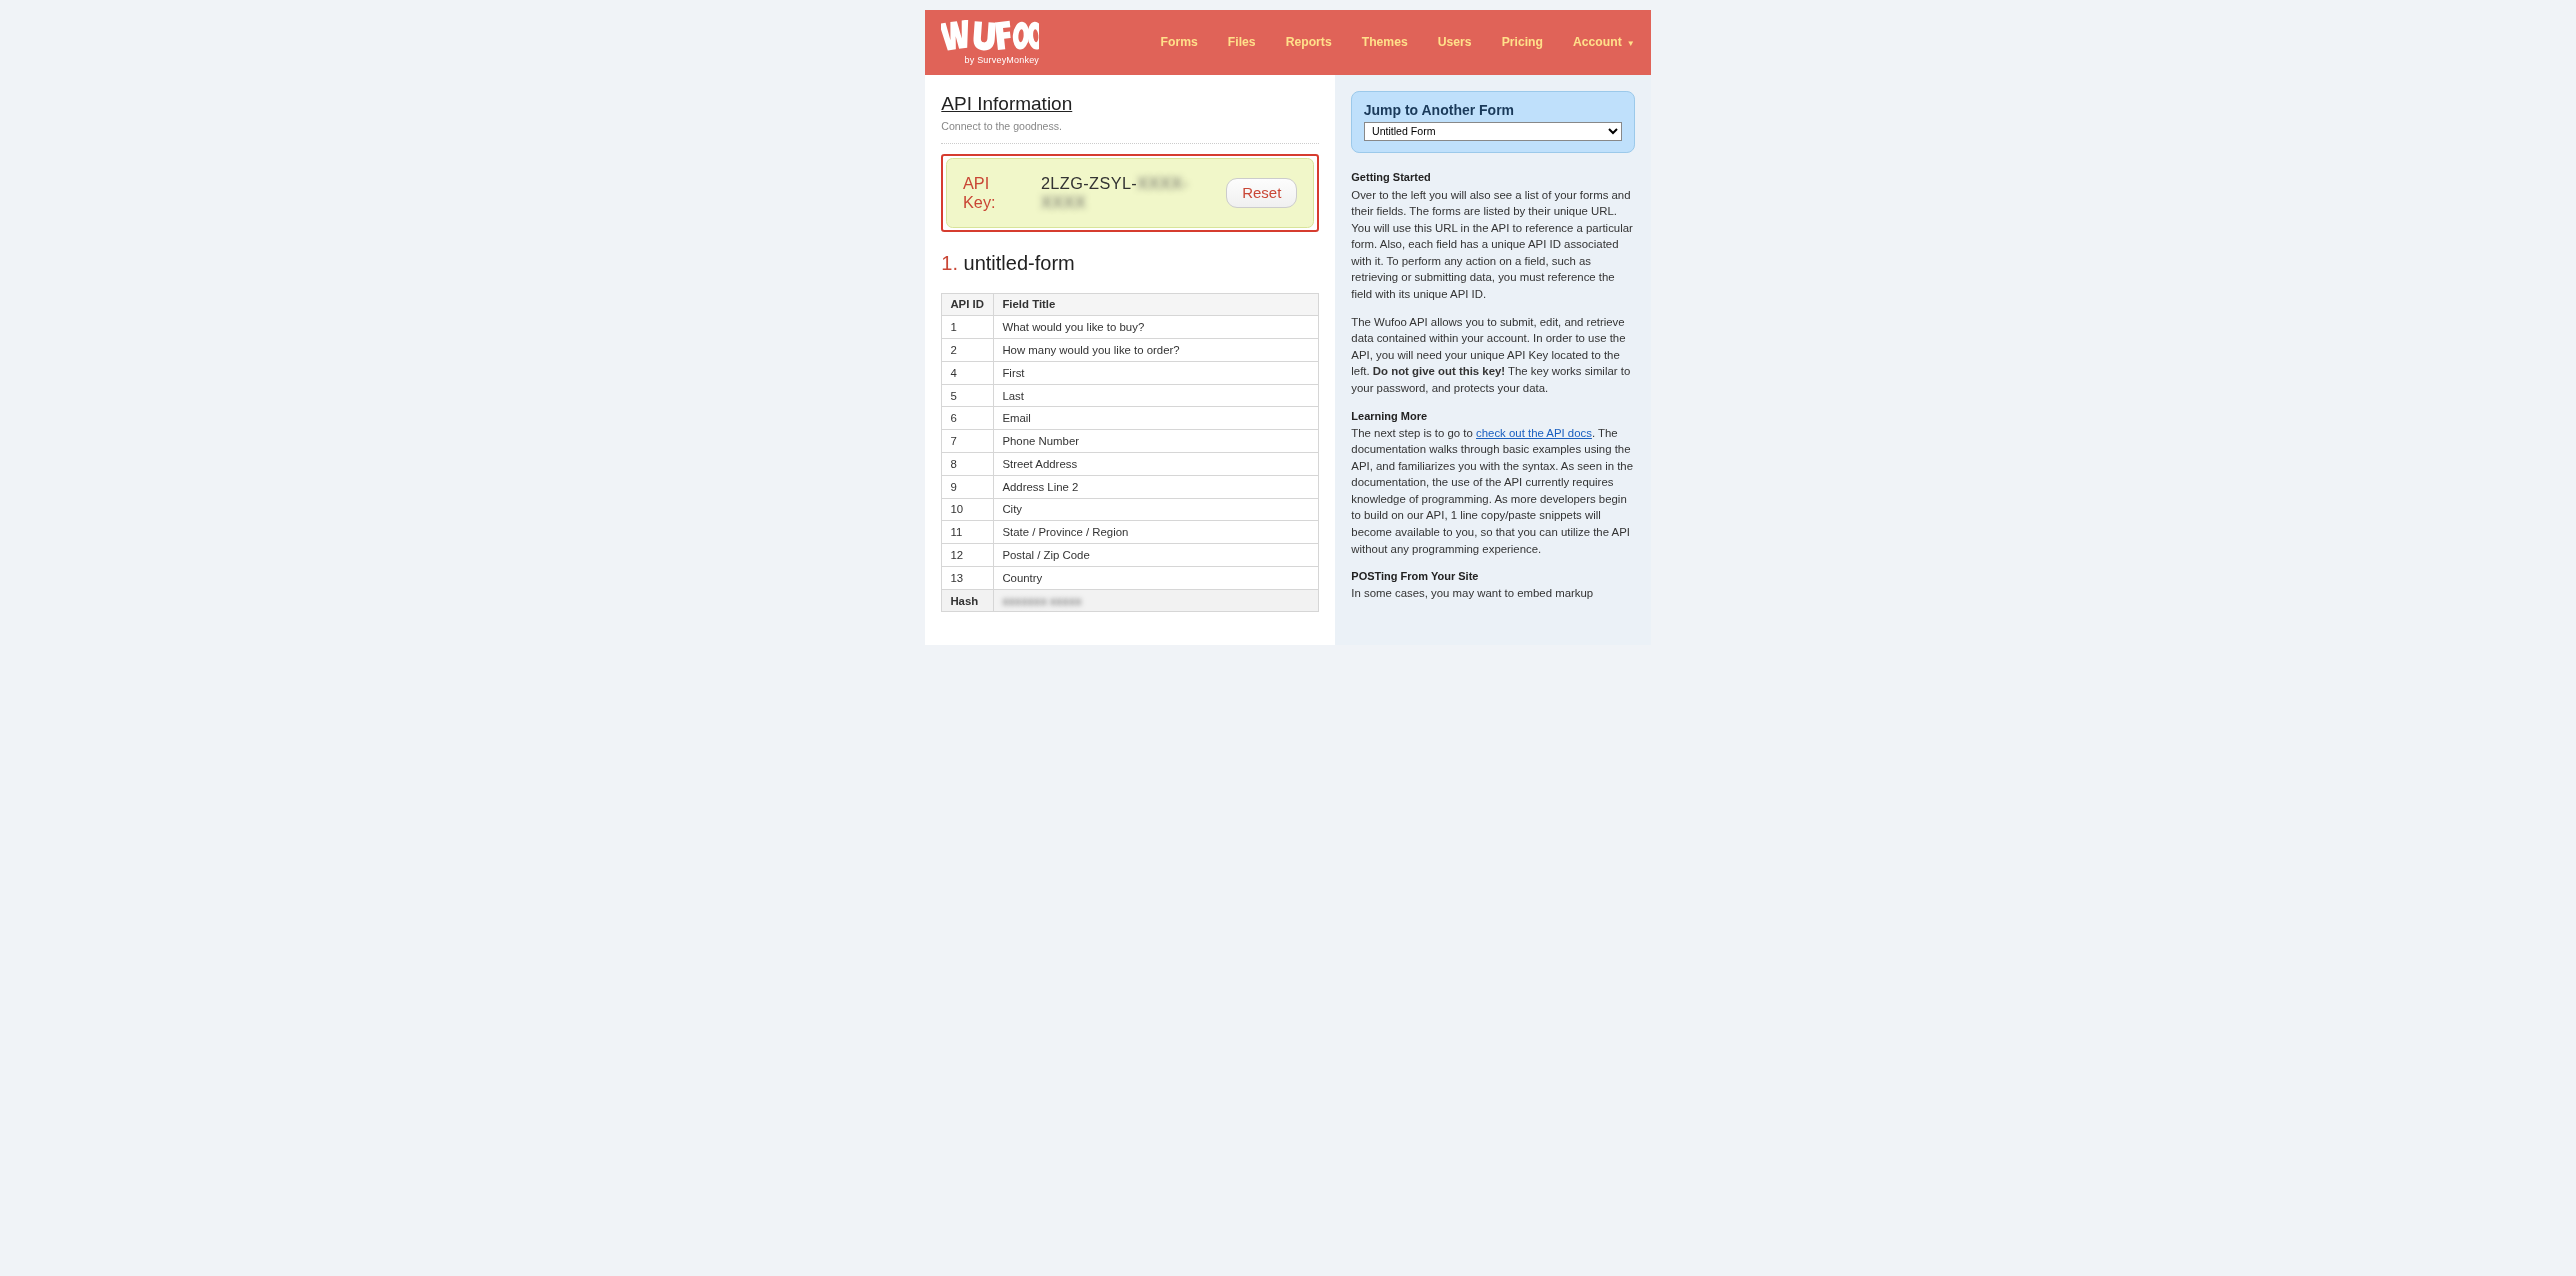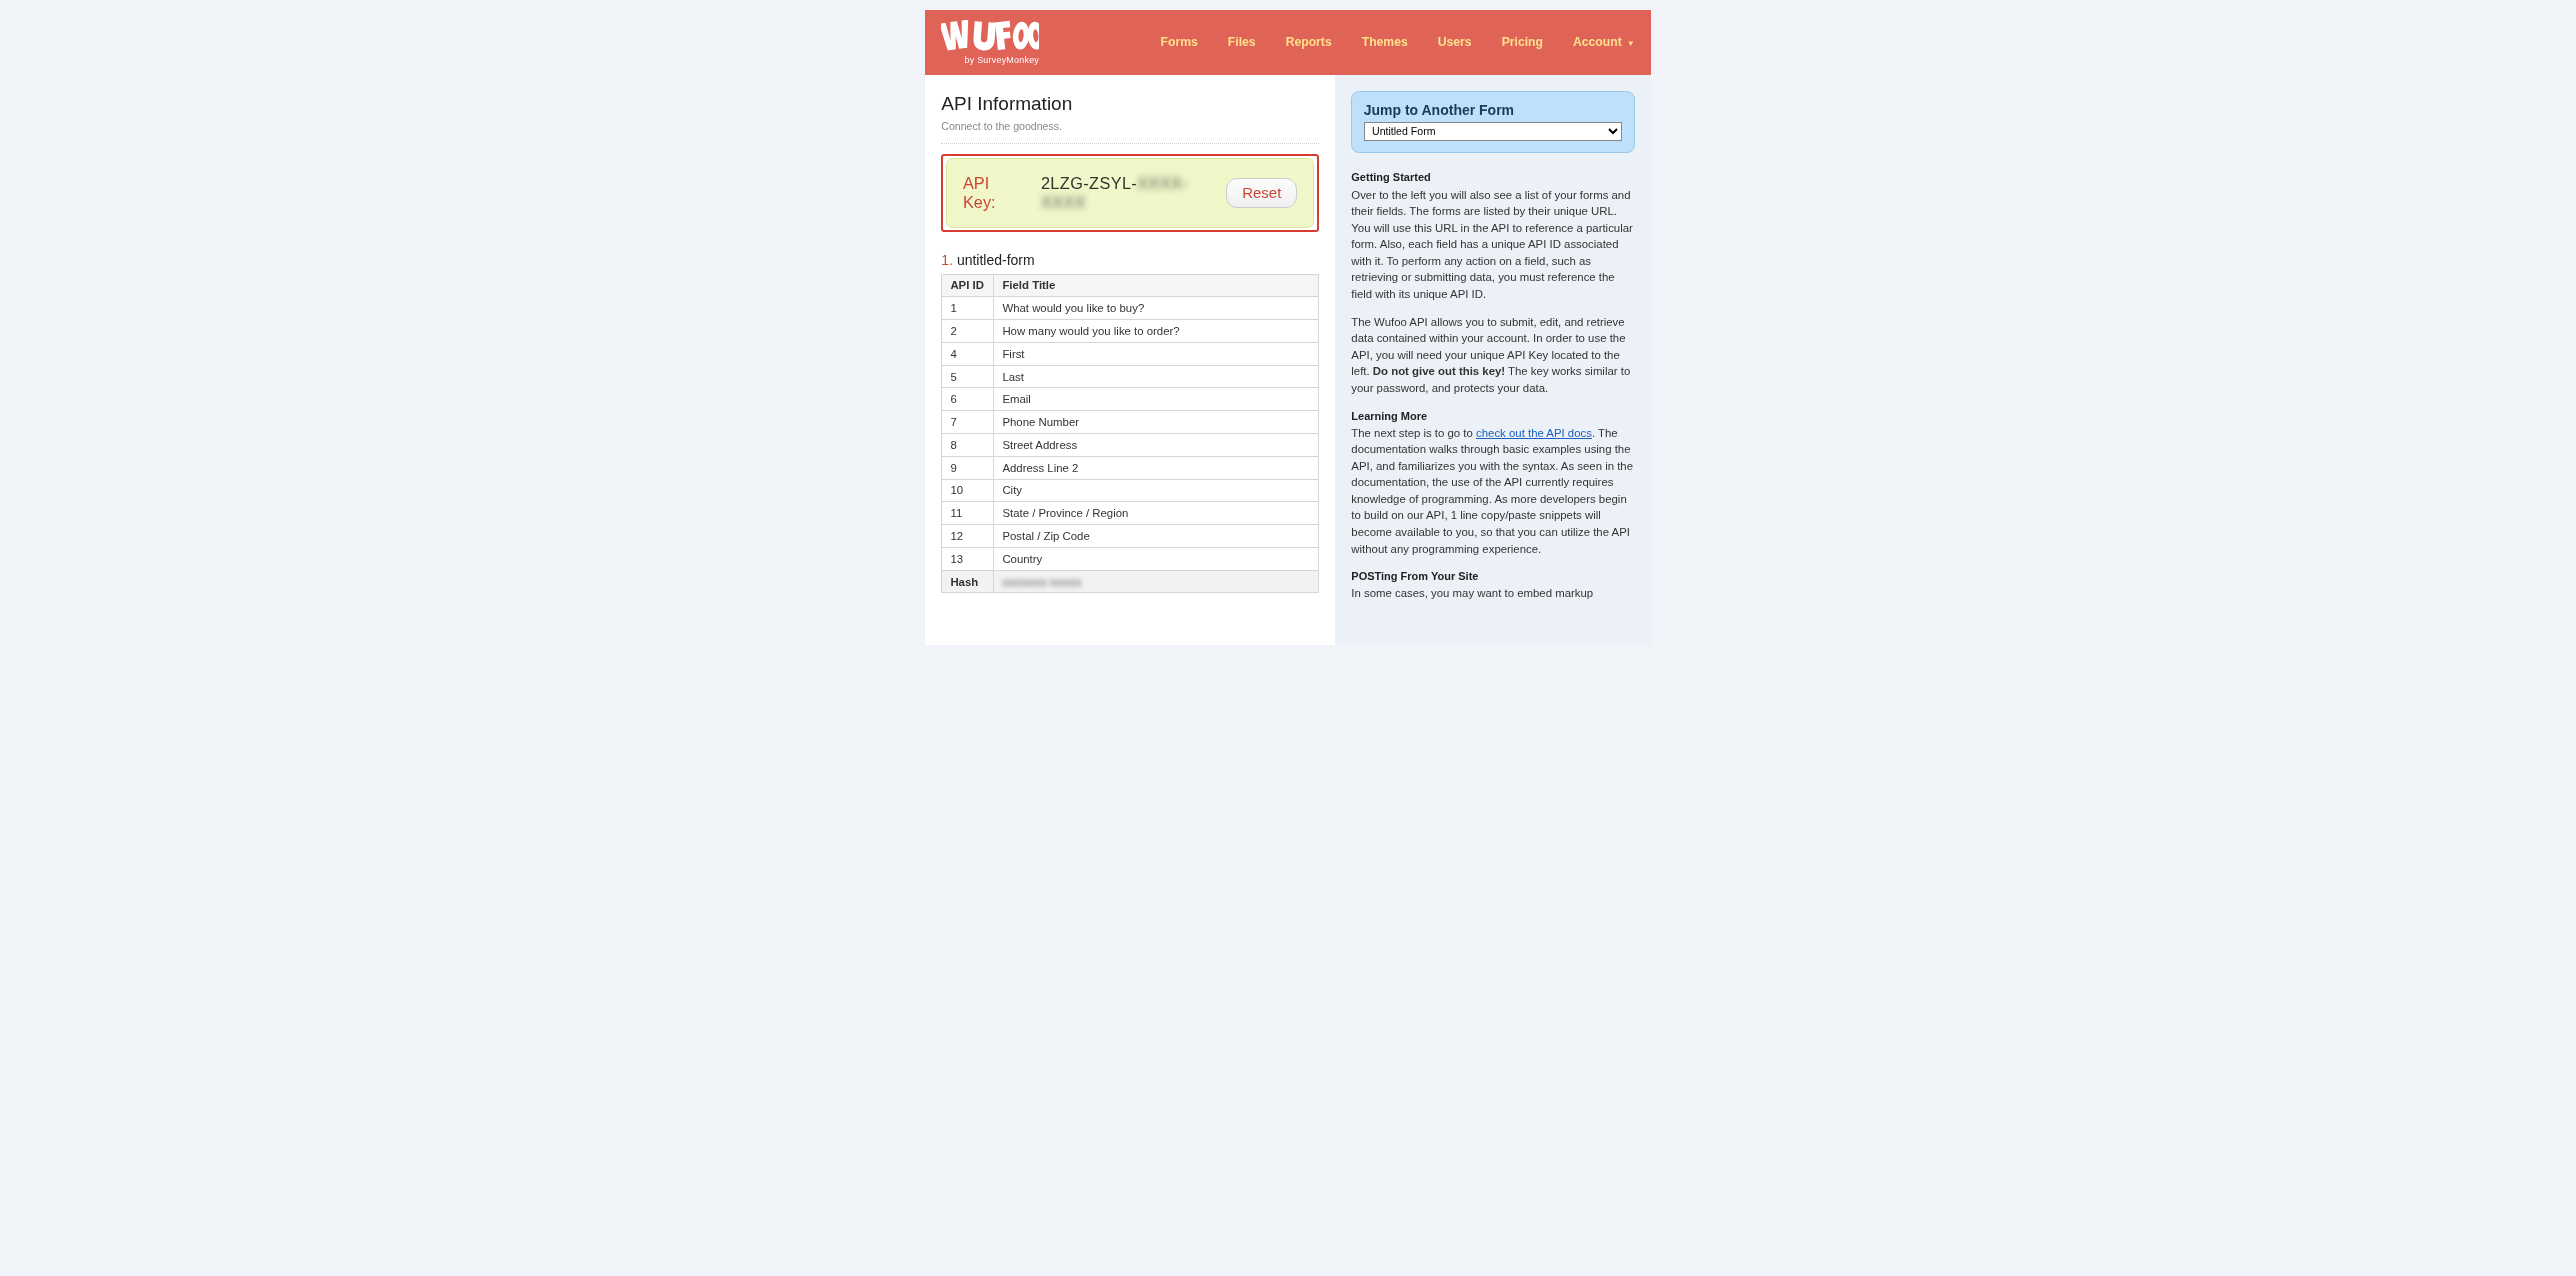--- a/index.html
+++ b/index.html
@@ -59,20 +59,21 @@
     background: #ebf1f7;
     padding: 16.3px 16.3px 16.3px 16.3px;
     min-height: 570px;
   }
   
   .page-title {
     font-size: 19px;
     font-weight: normal;
     color: #222;
     margin-bottom: 4.9px;
+    text-decoration: underline;
   }
   .page-sub {
     font-size: 10.6px;
     color: #888;
     margin-bottom: 11.4px;
   }
   .dotted-divider {
     border: none;
     border-top: 0.8px dotted #ccc;
     margin-bottom: 9.8px;
@@ -113,22 +114,22 @@
     background: linear-gradient(#fdfdfd, #f0f0f0);
     border: 0.8px solid #ccc;
     border-radius: 11px;
     padding: 5.7px 14.7px;
     color: #c94635;
     font-size: 15px;
     cursor: pointer;
     font-family: inherit;
   }
   .form-heading {
-    font-size: 14px;
-    margin-bottom: 6px;
+    font-size: 20px;
+    margin-bottom: 18px;
     font-weight: normal;
   }
   .form-heading .num { color: #c94635; }
   .form-heading .name { color: #222; }
   table.fields {
     width: 100%;
     border-collapse: collapse;
     border: 0.8px solid #d6d6d6;
     font-size: 11.4px;
   }

